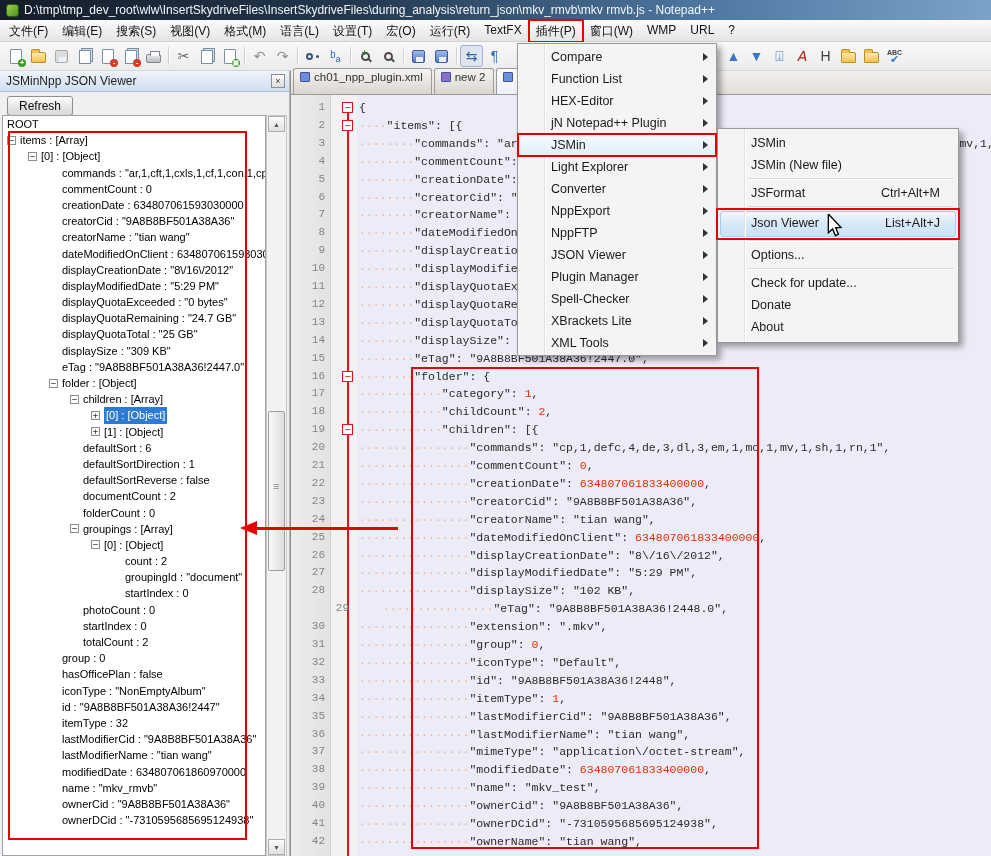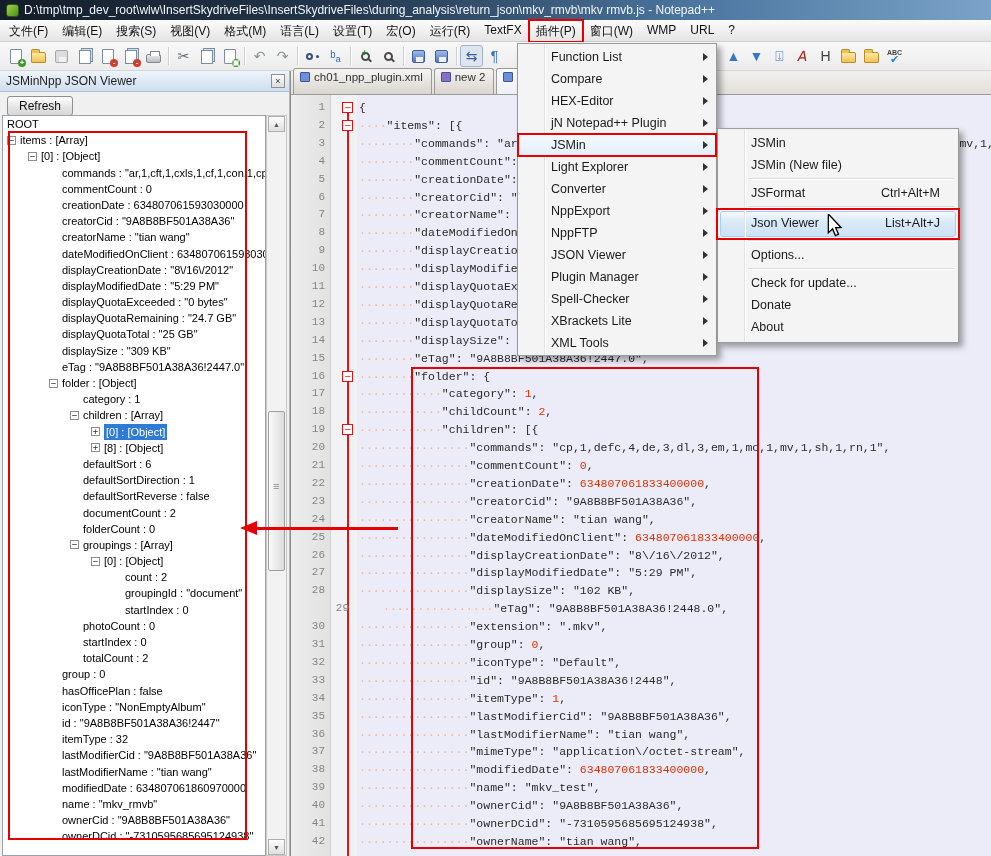--- a/index.html
+++ b/index.html
@@ -288,33 +288,30 @@
         <span class="tlabel" style="left: 59px;">displaySize : "309 KB"</span>
       </div>
       <div class="trow">
         <span class="tlabel" style="left: 59px;">eTag : "9A8B8BF501A38A36!2447.0"</span>
       </div>
       <div class="trow">
         <div class="texp" style="left: 46px;">−</div>
         <span class="tlabel" style="left: 59px;">folder : [Object]</span>
       </div>
       <div class="trow">
-        <span class="tlabel" style="left: 80px;">category : 1</span>
-      </div>
-      <div class="trow">
         <div class="texp" style="left: 67px;">−</div>
         <span class="tlabel" style="left: 80px;">children : [Array]</span>
       </div>
       <div class="trow">
         <div class="texp" style="left: 88px;">+</div>
         <span class="tlabel sel" style="left: 101px;">[0] : [Object]</span>
       </div>
       <div class="trow">
         <div class="texp" style="left: 88px;">+</div>
-        <span class="tlabel" style="left: 101px;">[8] : [Object]</span>
+        <span class="tlabel" style="left: 101px;">[1] : [Object]</span>
       </div>
       <div class="trow">
         <span class="tlabel" style="left: 80px;">defaultSort : 6</span>
       </div>
       <div class="trow">
         <span class="tlabel" style="left: 80px;">defaultSortDirection : 1</span>
       </div>
       <div class="trow">
         <span class="tlabel" style="left: 80px;">defaultSortReverse : false</span>
       </div>
@@ -455,22 +452,22 @@
         <div class="cline" style="top: 666.3px;"><span class="num-col">38</span><span class="txt"><span class="ws">················</span>"modifiedDate": <span class="numtok">634807061833400000</span>,</span></div>
         <div class="cline" style="top: 684.2px;"><span class="num-col">39</span><span class="txt"><span class="ws">················</span>"name": "mkv_test",</span></div>
         <div class="cline" style="top: 702.1px;"><span class="num-col">40</span><span class="txt"><span class="ws">················</span>"ownerCid": "9A8B8BF501A38A36",</span></div>
         <div class="cline" style="top: 720px;"><span class="num-col">41</span><span class="txt"><span class="ws">················</span>"ownerDCid": "-7310595685695124938",</span></div>
         <div class="cline" style="top: 737.9px;"><span class="num-col">42</span><span class="txt"><span class="ws">················</span>"ownerName": "tian wang",</span></div>
       </div>
   </div>
 </div>
 
 <div id="plugin-menu" class="menu-pop">
+    <div class="pm-item">Compare<span class="sub-arrow"></span></div>
     <div class="pm-item">Function List<span class="sub-arrow"></span></div>
-    <div class="pm-item">Compare<span class="sub-arrow"></span></div>
     <div class="pm-item">HEX-Editor<span class="sub-arrow"></span></div>
     <div class="pm-item">jN Notepad++ Plugin<span class="sub-arrow"></span></div>
     <div class="pm-item open boxed">JSMin<span class="sub-arrow"></span></div>
     <div class="pm-item">Light Explorer<span class="sub-arrow"></span></div>
     <div class="pm-item">Converter<span class="sub-arrow"></span></div>
     <div class="pm-item">NppExport<span class="sub-arrow"></span></div>
     <div class="pm-item">NppFTP<span class="sub-arrow"></span></div>
     <div class="pm-item">JSON Viewer<span class="sub-arrow"></span></div>
     <div class="pm-item">Plugin Manager<span class="sub-arrow"></span></div>
     <div class="pm-item">Spell-Checker<span class="sub-arrow"></span></div>

